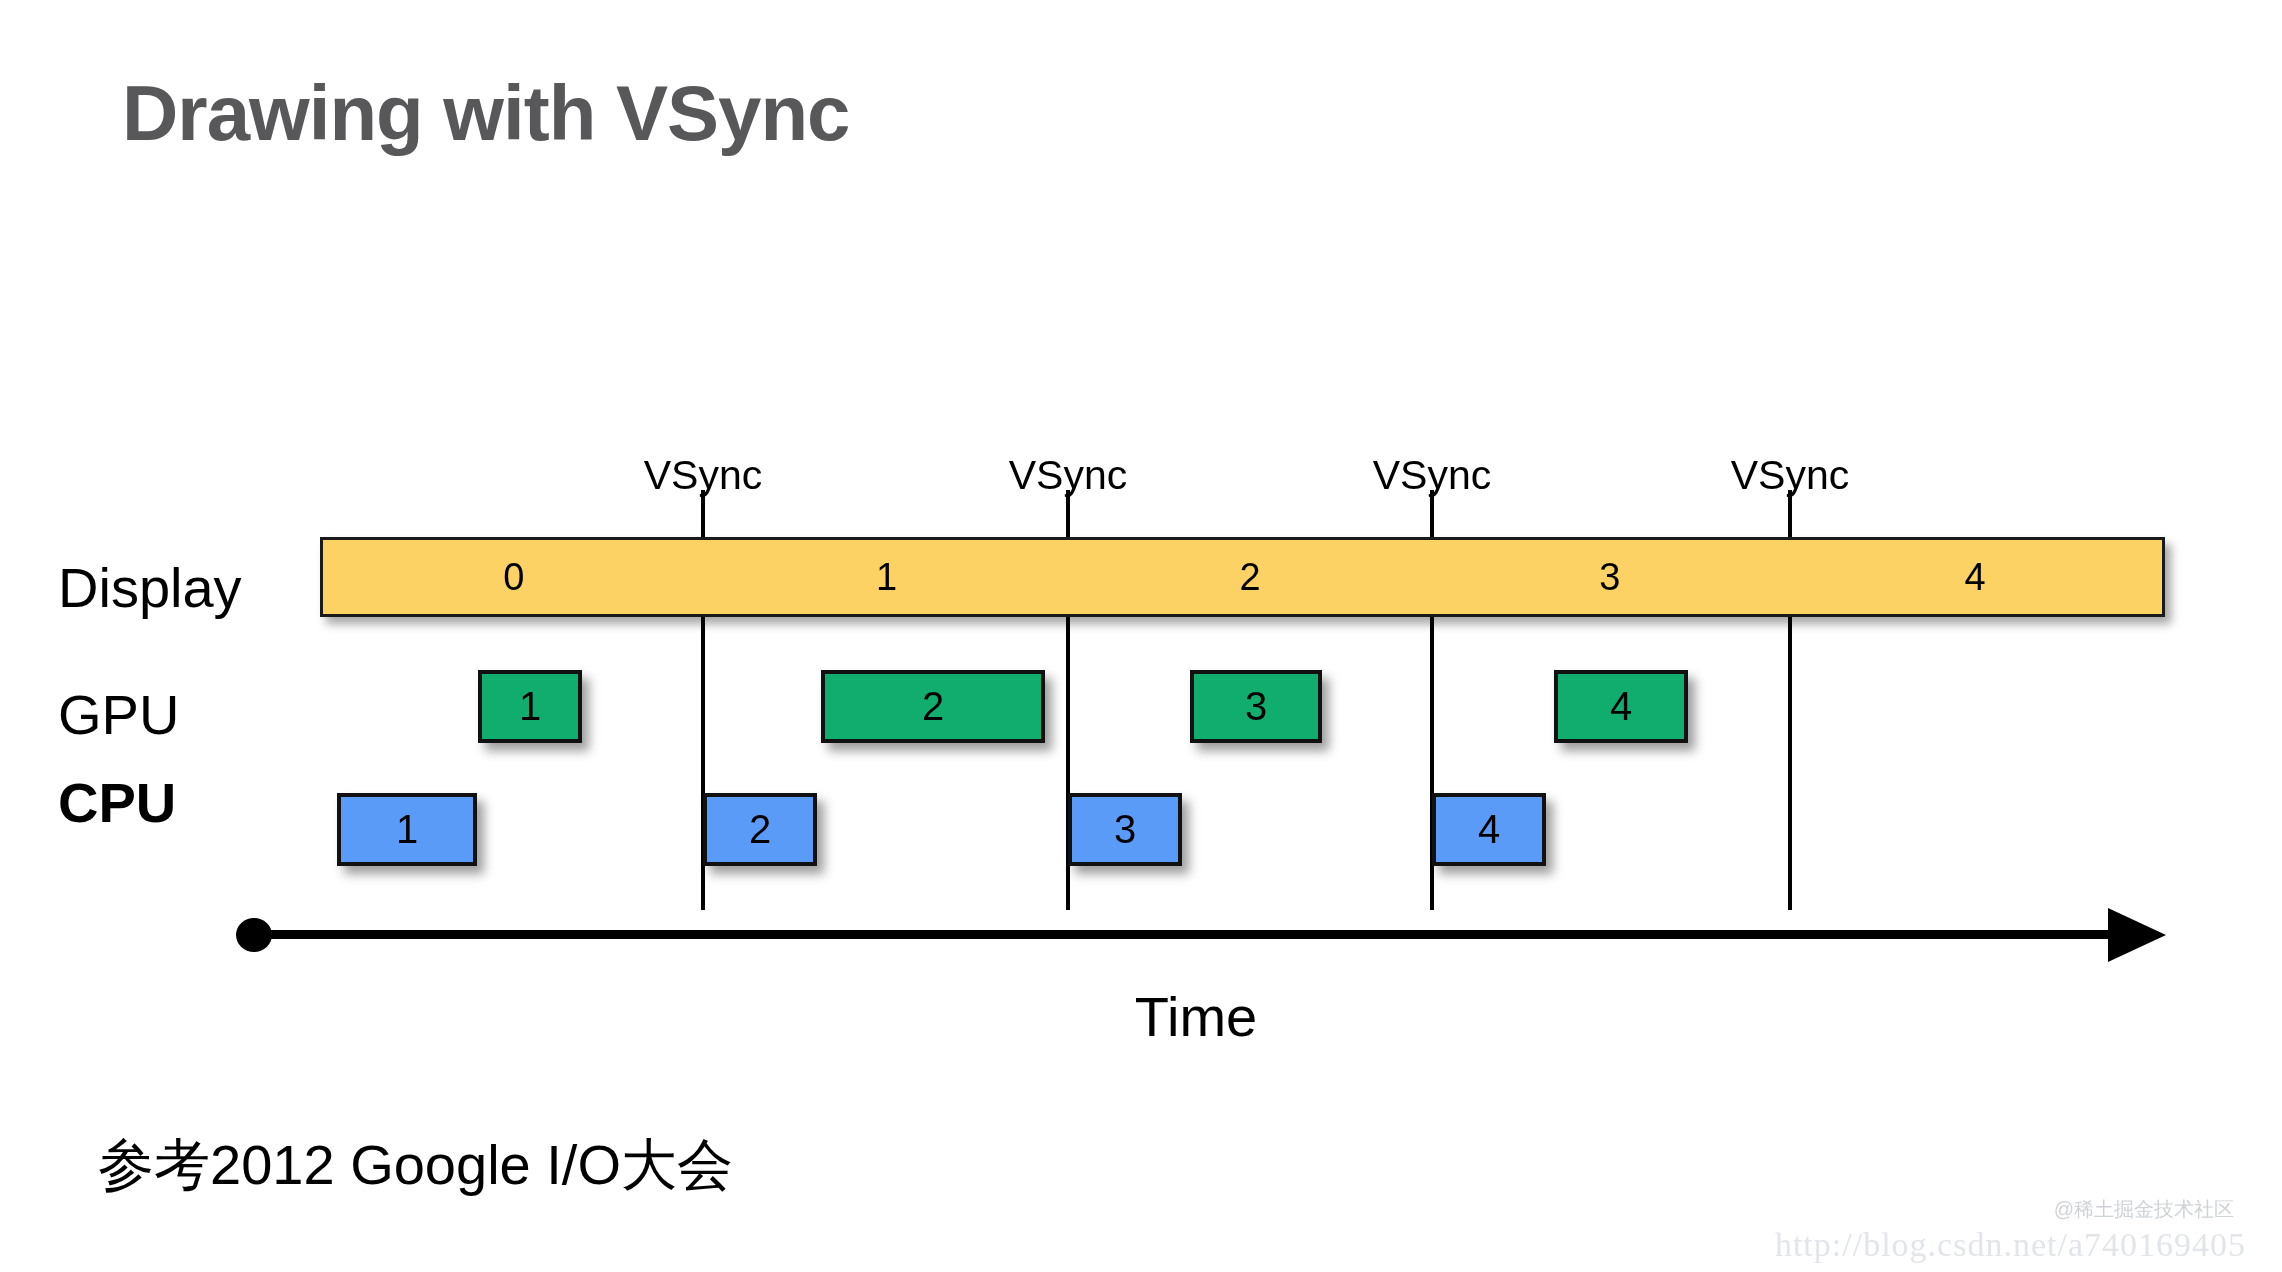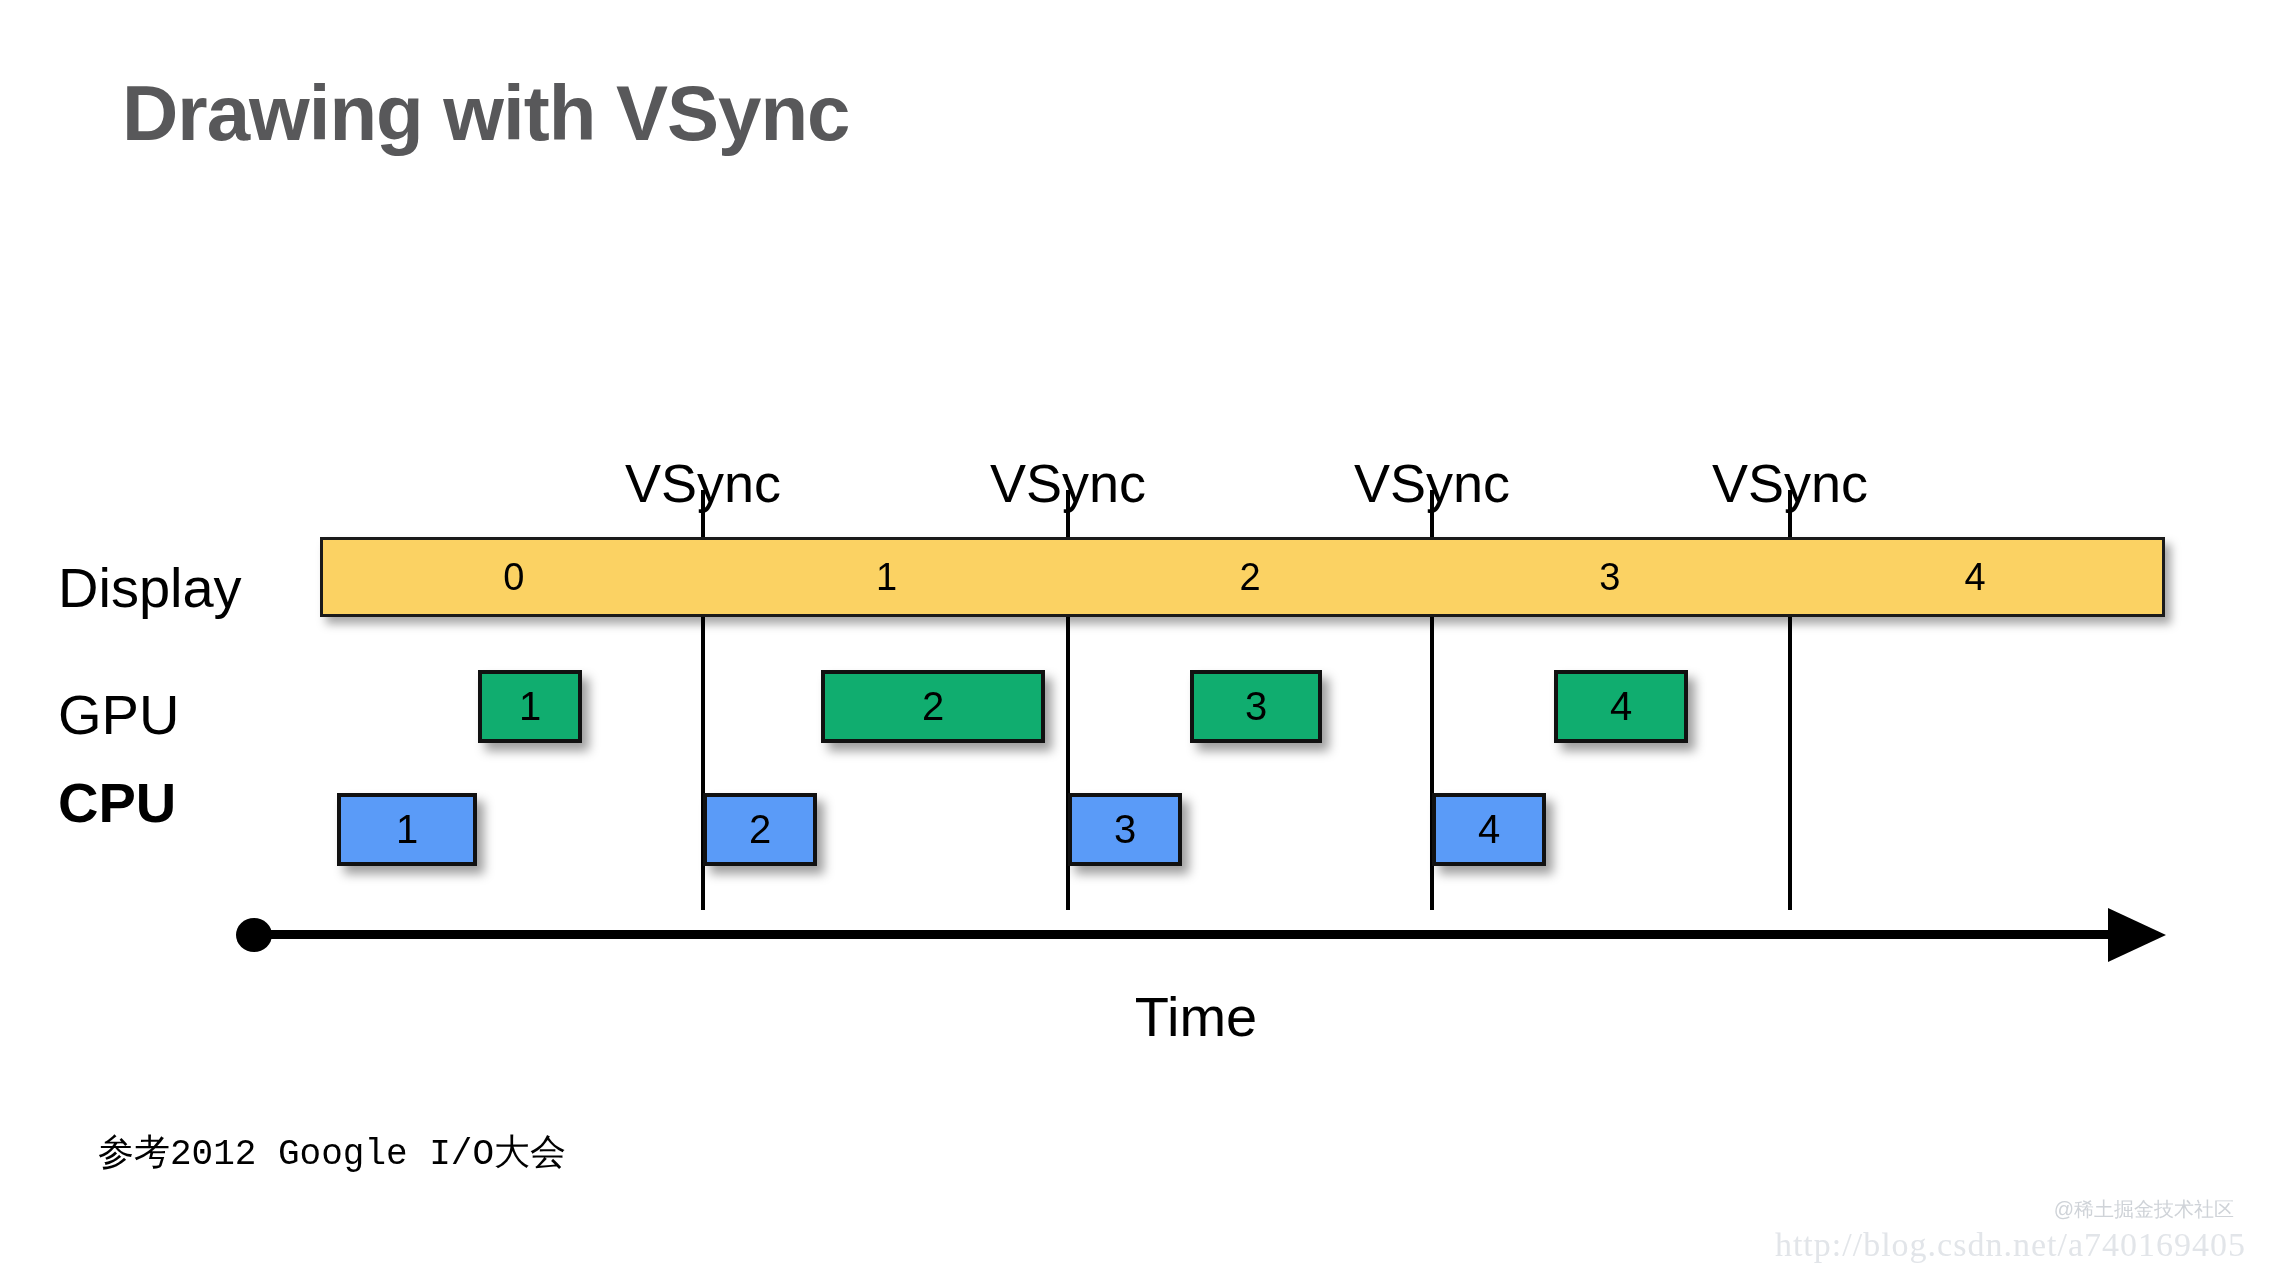--- a/index.html
+++ b/index.html
@@ -37,21 +37,21 @@
     color: #000000;
     white-space: nowrap;
   }
   .row-label.display { left: 58px;  top: 555px; }
   .row-label.gpu     { left: 58px;  top: 682px; }
   .row-label.cpu     { left: 58px;  top: 770px; font-weight: bold; }
 
   
   .vsync-label {
     position: absolute;
-    font-size: 54px;
+    font-size: 41px;
     color: #000000;
     white-space: nowrap;
     transform: translateX(-50%);
     top: 452px;
   }
   .vsync-line {
     position: absolute;
     width: 4px;
     background: #000000;
     top: 490px;
@@ -133,22 +133,22 @@
     font-size: 56px;
     color: #000000;
     margin-top: 36px;
   }
 
   
   .caption {
     position: absolute;
     left: 98px;
     top: 1128px;
-    font-family: Liberation Mono, monospace;
-    font-size: 36px;
+    font-family: Liberation Sans, sans-serif;
+    font-size: 56px;
     color: #000000;
     white-space: nowrap;
   }
 
   
   .watermark-handle {
     position: absolute;
     right: 48px;
     top: 1196px;
     font-size: 20px;

